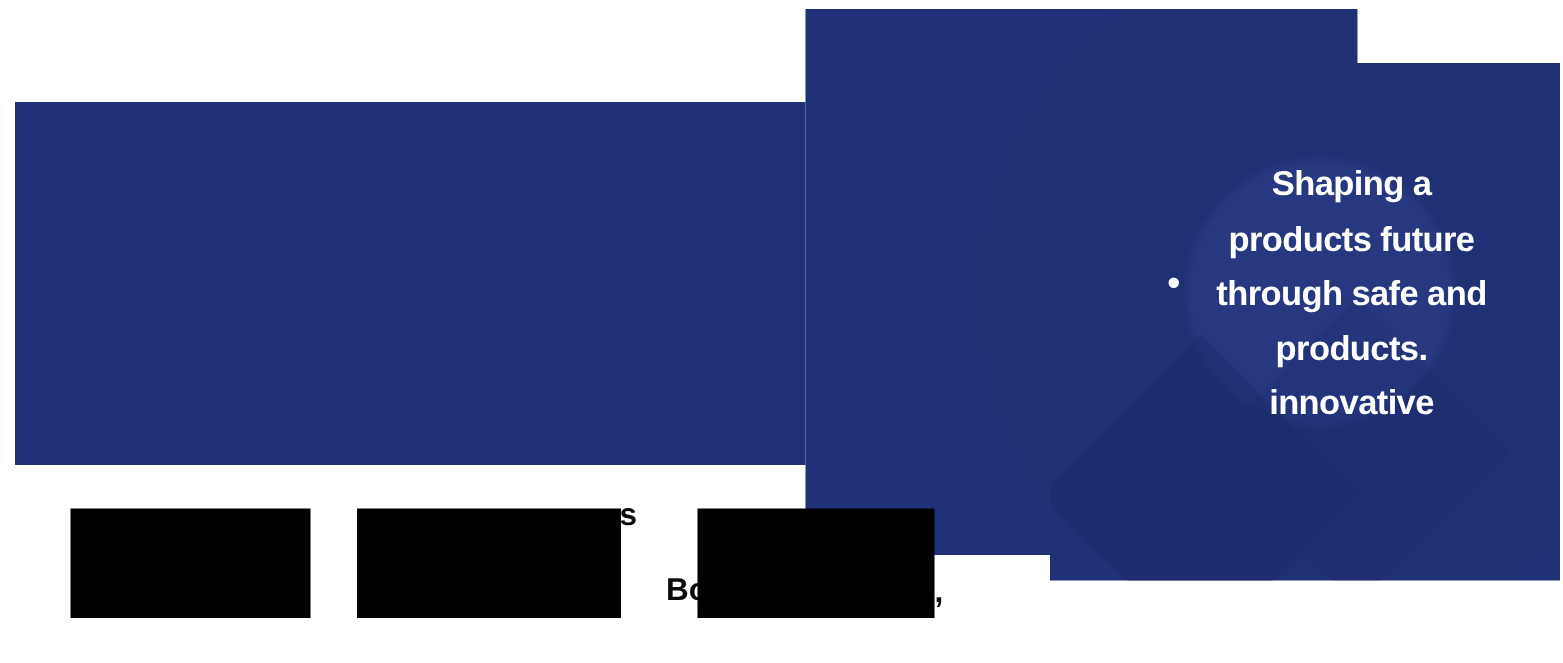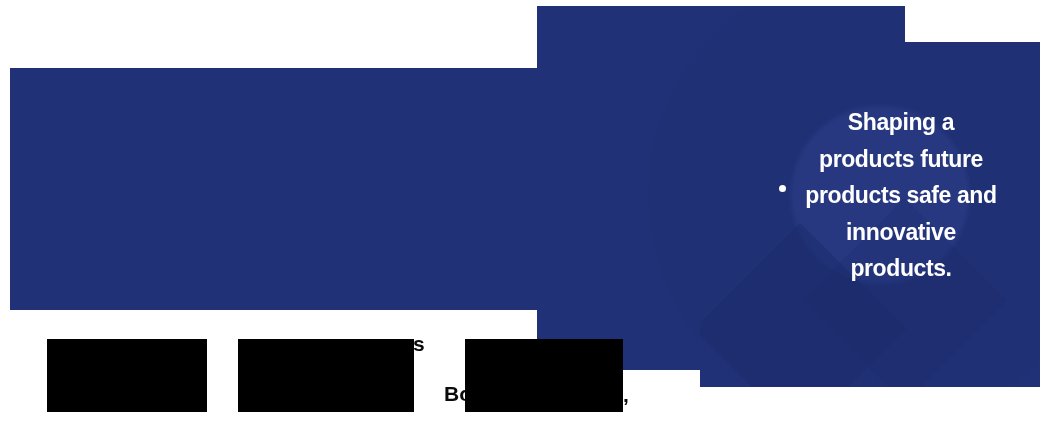--- a/index.html
+++ b/index.html
@@ -85,23 +85,23 @@
 
   <div class="panel" id="panel-left"></div>
   <div class="panel" id="panel-main"></div>
   <div class="panel" id="panel-right">
     <div class="decor-diamond" id="diamond-1"></div>
     <div class="decor-diamond" id="diamond-2"></div>
     <div id="bullet-dot"></div>
     <div id="headline">
       <div>Shaping a</div>
       <div>products future</div>
-      <div>products safe and</div>
+      <div>through safe and</div>
+      <div>products.</div>
       <div>innovative</div>
-      <div>products.</div>
     </div>
   </div>
 
   <div class="img-placeholder" id="img-1"></div>
   <div class="img-placeholder" id="img-2"></div>
   <div class="img-placeholder" id="img-3"></div>
 
   <span class="caption-frag" id="caption-1">s</span>
   <span class="caption-frag" id="caption-2">s</span>
   <span class="caption-frag" id="caption-3a">Bo</span>

